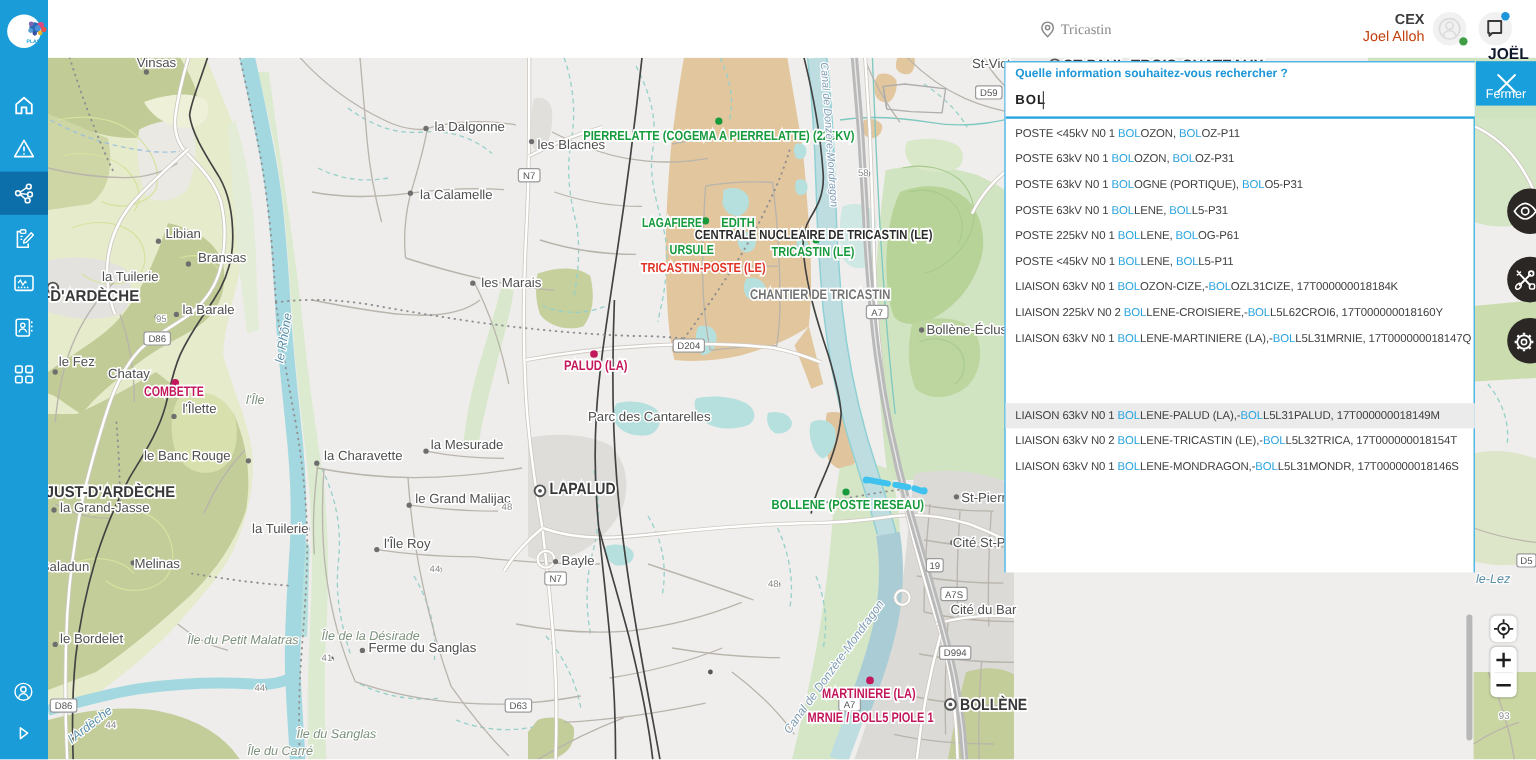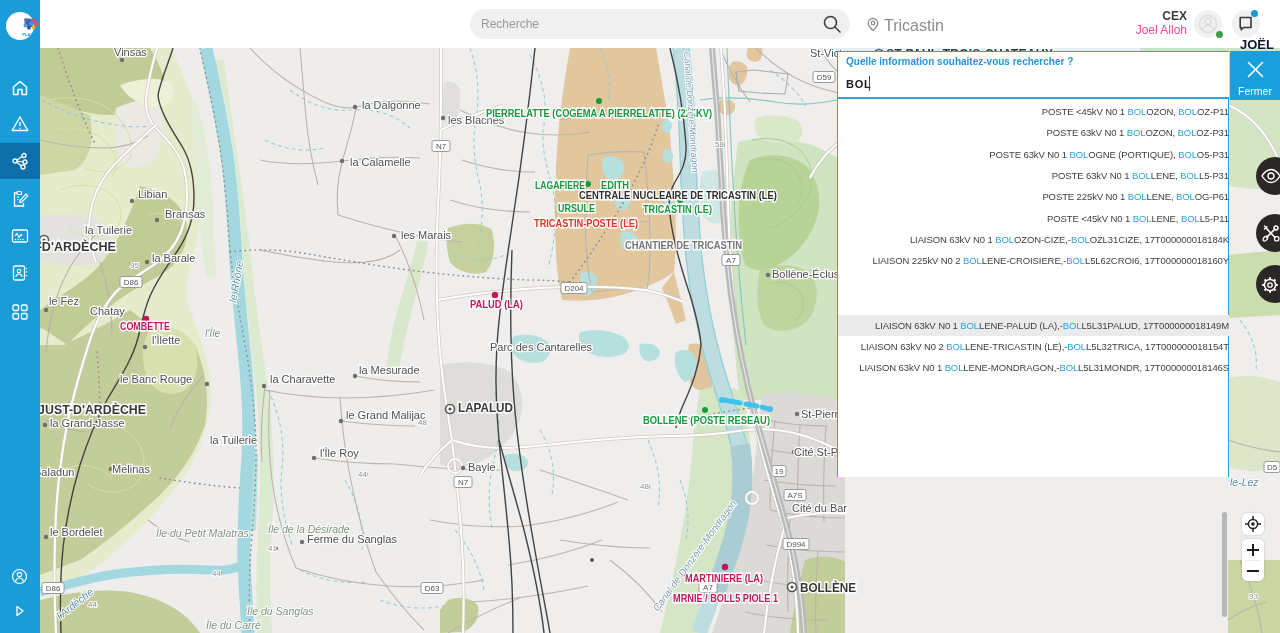--- a/index.html
+++ b/index.html
@@ -11,40 +11,40 @@
   #sidebar { left:0; top:0; width:40px; height:633px; background:#1a9cd8; z-index:30; }
   #sidebar .hl { position:absolute; left:0; top:143px; width:40px; height:36px; background:#0d6fa9; }
   #sidebar svg { position:absolute; left:11px; }
   #logo { position:absolute; left:6px; top:12px; width:28px; height:28px; border-radius:50%; background:#fff; }
 
   
   #topbar { left:40px; top:0; width:1240px; height:48px; background:#fff; z-index:20; }
   #searchpill { position:absolute; left:430px; top:9px; width:380px; height:30px; background:#f0f0f0; border-radius:15px; }
   #searchpill .ph { position:absolute; left:11px; top:8px; font-size:12px; color:#9a9a9a; }
   #searchpill svg { position:absolute; right:8px; top:5px; }
-  .pin-txt { position:absolute; left:844px; top:17px; font-size:16px; color:#8c8c8c; }
+  .pin-txt { position:absolute; left:844px; top:17px; font-size:12px; color:#8c8c8c;font-family:Liberation Serif, serif; }
   #cex { position:absolute; left:1057px; top:10px; width:90px; text-align:right; }
   #cex .l1 { font-size:12px; font-weight:bold; color:#3b3b3b; line-height:13px; }
-  #cex .l2 { font-size:12px; color:#ec4899; line-height:14px; }
+  #cex .l2 { font-size:12px; color:#c2410c; line-height:14px; }
   .circbtn { position:absolute; top:10px; width:28px; height:28px; border-radius:50%; background:#f1f1f1; }
 
   
   #panel { left:837px; top:51px; width:392px; height:426px; background:#fff; border-left:1px solid #29a6e0; border-right:1.5px solid #29a6e0; z-index:10; }
   #phead { position:absolute; left:0; top:0; width:391px; height:48px; border-top:1px solid #29a6e0; border-bottom:2px solid #29a6e0; background:#fff; }
   #phead .q { position:absolute; left:8px; top:4px; font-size:10px; font-weight:bold; color:#2098d8; }
   #phead .bol { position:absolute; left:8px; top:26px; font-size:11px; font-weight:bold; letter-spacing:0.8px; color:#222; }
   #phead .caret { position:absolute; left:31px; top:24px; width:1px; height:15px; background:#444; }
   #plist { position:absolute; left:0; top:50px; width:391px; }
-  .row { height:21.35px; line-height:21.35px; padding-left:8px; font-size:9.5px; letter-spacing:-0.1px; color:#3f3f3f; white-space:nowrap; overflow:hidden;text-align:right; }
+  .row { height:21.35px; line-height:21.35px; padding-left:8px; font-size:9.5px; letter-spacing:-0.1px; color:#3f3f3f; white-space:nowrap; overflow:hidden; }
   .row b { font-weight:normal; color:#29a3df; }
   .row.hl { background:#ebebeb;margin-top:43px; }
   #scrollthumb { left:1222px; top:512px; width:5px; height:105px; background:#b7b7b7; border-radius:3px; z-index:12; }
 
   
-  #fermer { left:1230px; top:51px; width:50px; height:49px; background:#199fdb; z-index:11; color:#fff; }
+  #fermer { left:1230px; top:51px; width:50px; height:37px; background:#199fdb; z-index:11; color:#fff; }
   #fermer .txt { position:absolute; left:0; bottom:3px; width:50px; text-align:center; font-size:10.5px; color:#fff; }
 
   
   .darkcirc { width:38px; height:38px; border-radius:50%; background:#2a2725; z-index:9; }
 
   
   .mapbtn { background:#fff; border-radius:5px; box-shadow:0 0 2px rgba(0,0,0,0.25); z-index:9; }
 </style>
 </head>
 <body>
@@ -454,27 +454,20 @@
 <g font-family="Liberation Sans, sans-serif" font-style="italic" fill="#7d917d" font-size="10.5" style="paint-order:stroke" stroke="#ffffff" stroke-width="2">
 <text x="205" y="337">l'Île</text>
 <text x="156" y="537">Île du Petit Malatras</text>
 <text x="268" y="533">Île de la Désirade</text>
 <text x="247" y="615">Île du Sanglas</text>
 <text x="206" y="629">Île du Carré</text>
 </g>
 </svg>
 
   <div id="topbar" class="abs">
-    <div id="searchpill">
-      <div class="ph">Recherche</div>
-      <svg width="20" height="20" viewBox="0 0 20 20">
-          <circle cx="8.5" cy="8.5" r="6" fill="none" stroke="#3f3f3f" stroke-width="1.6"></circle>
-          <line x1="13" y1="13" x2="18" y2="18" stroke="#3f3f3f" stroke-width="1.6" stroke-linecap="round"></line>
-        </svg>
-    </div>
     <svg class="abs" style="left:826px;top:17px" width="14" height="15" viewBox="0 0 14 15">
         <path d="M7 1.5 C4.2 1.5 2.2 3.6 2.2 6.2 C2.2 9.2 7 13.5 7 13.5 C7 13.5 11.8 9.2 11.8 6.2 C11.8 3.6 9.8 1.5 7 1.5 Z" fill="none" stroke="#8c8c8c" stroke-width="1.3"></path>
         <circle cx="7" cy="6" r="1.8" fill="none" stroke="#8c8c8c" stroke-width="1.2"></circle>
       </svg>
     <div class="pin-txt">Tricastin</div>
     <div id="cex">
         <div class="l1">CEX</div>
         <div class="l2">Joel Alloh</div>
       </div>
     <div class="circbtn" style="left:1154px;">
@@ -501,20 +494,21 @@
     </div>
     <div id="plist">
       <div class="row">POSTE &lt;45kV N0 1 <b>BOL</b>OZON, <b>BOL</b>OZ-P11</div>
       <div class="row">POSTE 63kV N0 1 <b>BOL</b>OZON, <b>BOL</b>OZ-P31</div>
       <div class="row">POSTE 63kV N0 1 <b>BOL</b>OGNE (PORTIQUE), <b>BOL</b>O5-P31</div>
       <div class="row">POSTE 63kV N0 1 <b>BOL</b>LENE, <b>BOL</b>L5-P31</div>
       <div class="row">POSTE 225kV N0 1 <b>BOL</b>LENE, <b>BOL</b>OG-P61</div>
       <div class="row">POSTE &lt;45kV N0 1 <b>BOL</b>LENE, <b>BOL</b>L5-P11</div>
       <div class="row">LIAISON 63kV N0 1 <b>BOL</b>OZON-CIZE,-<b>BOL</b>OZL31CIZE, 17T000000018184K</div>
       <div class="row">LIAISON 225kV N0 2 <b>BOL</b>LENE-CROISIERE,-<b>BOL</b>L5L62CROI6, 17T000000018160Y</div>
+      <div class="row">LIAISON 63kV N0 1 <b>BOL</b>LENE-MARTINIERE (LA),-<b>BOL</b>L5L31MRNIE, 17T000000018147Q</div>
       <div class="row hl">LIAISON 63kV N0 1 <b>BOL</b>LENE-PALUD (LA),-<b>BOL</b>L5L31PALUD, 17T000000018149M</div>
       <div class="row">LIAISON 63kV N0 2 <b>BOL</b>LENE-TRICASTIN (LE),-<b>BOL</b>L5L32TRICA, 17T000000018154T</div>
       <div class="row">LIAISON 63kV N0 1 <b>BOL</b>LENE-MONDRAGON,-<b>BOL</b>L5L31MONDR, 17T000000018146S</div>
     </div>
   </div>
   <div id="scrollthumb" class="abs"></div>
   <div class="abs" style="left:1240px;top:37px;z-index:25;font-size:13px;font-weight:bold;color:#0f172a;text-shadow:0 0 2px #fff;">JOËL</div>
 
   <div id="fermer" class="abs">
     <svg style="position:absolute;left:17px;top:10px" width="17" height="17" viewBox="0 0 17 17">

